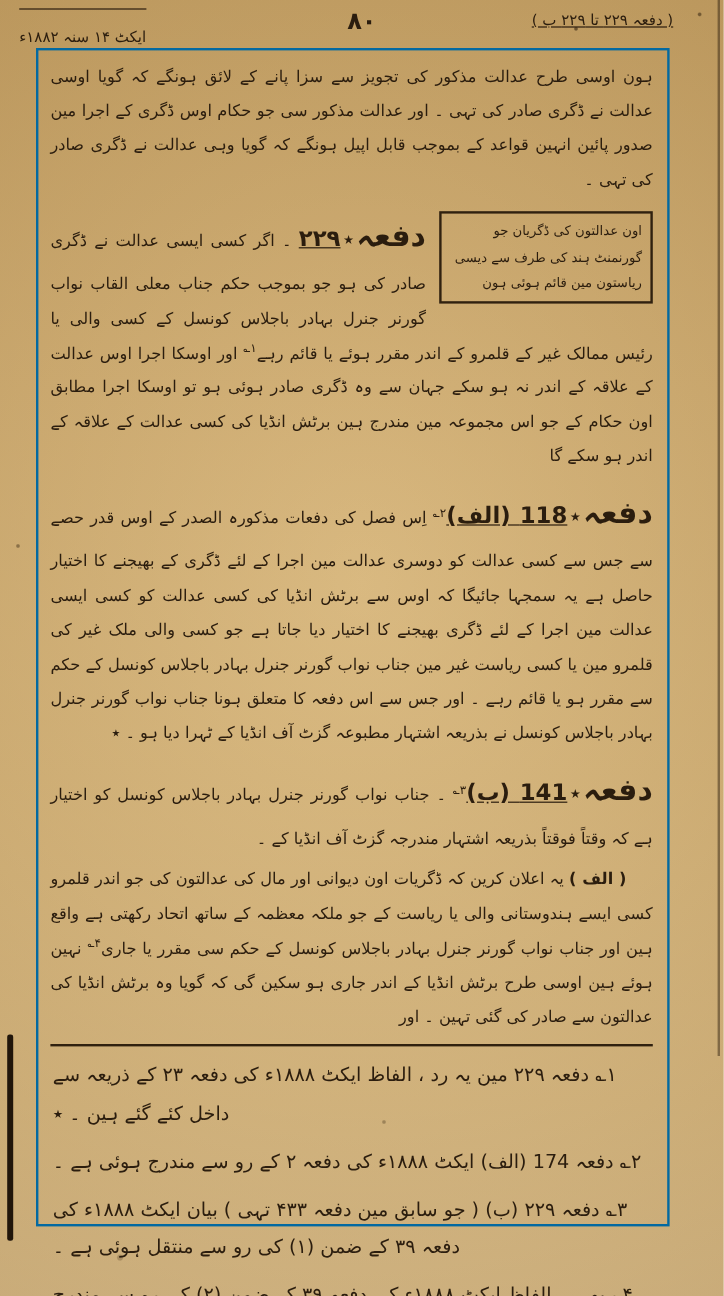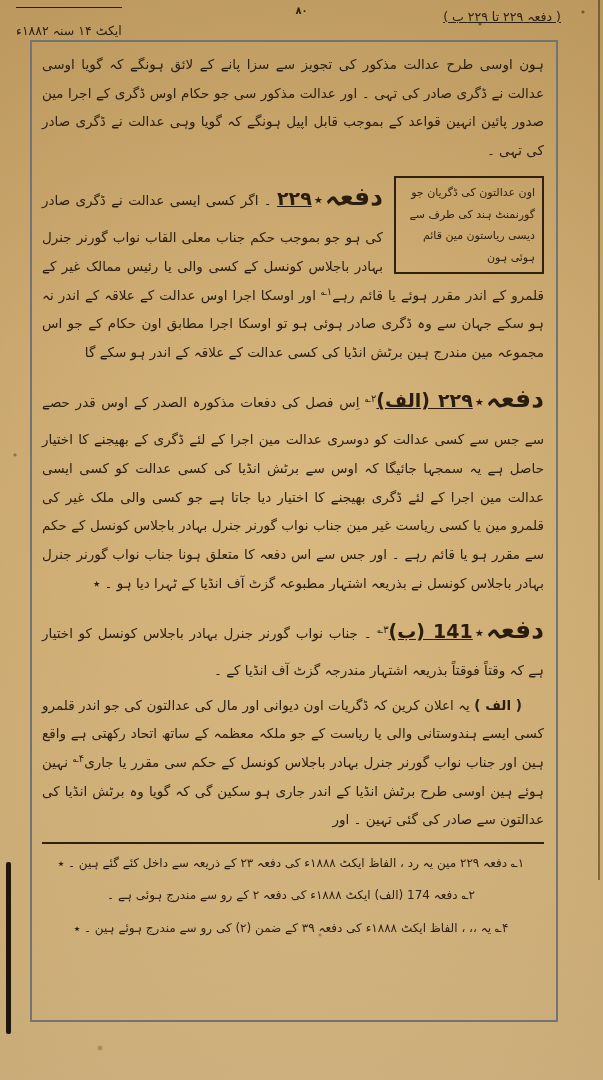--- a/index.html
+++ b/index.html
@@ -19,48 +19,48 @@
       radial-gradient(circle 2px at 15px 455px, rgba(40,25,8,.4) 0 1px, transparent 2px),
       radial-gradient(circle 3px at 100px 1048px, rgba(60,40,15,.25) 0 2px, transparent 3px),
       radial-gradient(circle 2px at 320px 935px, rgba(40,25,8,.3) 0 1px, transparent 2px);
   }
   .page-edge-line{position:absolute;top:0;right:3px;width:2px;height:880px;background:rgba(35,22,8,.45);}
   .binding-mark{position:absolute;left:6px;top:862px;width:5px;height:172px;background:#20150a;border-radius:2px;}
 
   
   .page-header{position:absolute;top:5px;left:0;right:0;height:30px;font-size:12.5px;}
   .rh-right{position:absolute;right:42px;top:4px;text-decoration:underline;}
-  .rh-center{position:absolute;left:50%;transform:translateX(-50%);top:0;font-size:10px;font-weight:bold;letter-spacing:1px;}
+  .rh-center{position:absolute;left:50%;transform:translateX(-50%);top:0;font-size:20px;font-weight:bold;letter-spacing:1px;}
   .rh-left{position:absolute;left:16px;top:2px;border-top:1.5px solid #2b1d0e;padding-top:15px;}
 
   
   .frame{
     position:absolute;left:30px;top:40px;width:528px;height:982px;
-    border:2px solid #737373;box-sizing:border-box;
+    border:2px solid #0369a1;box-sizing:border-box;
     padding:8px 12px 16px 10px;
   }
   .bodytext{font-size:13.5px;line-height:2.12;text-align:justify;text-justify:inter-word;}
   p{margin:0 0 6px 0;}
 
   .mnote{
-    float:right;width:150px;box-sizing:border-box;
+    float:right;width:178px;box-sizing:border-box;
     border:2px solid #30210f;padding:4px 7px;margin:6px 0 6px 11px;
     font-size:11px;line-height:1.95;text-align:right;
   }
   .shead{white-space:nowrap;}
   .sword{font-weight:bold;font-size:25px;letter-spacing:1px;}
   .sorn{font-weight:bold;font-size:17px;padding:0 2px;}
   .snum{font-weight:bold;font-size:19px;text-decoration:underline;}
   sup{font-size:10px;line-height:0;}
   .clause{clear:both;}
   .clause-indent{text-indent:22px;}
   .clause-be{padding-right:26px;}
 
   .footnotes{clear:both;border-top:2px solid #30210f;margin-top:8px;padding:8px 6px 0 2px;}
-  .fn{font-size:12px;line-height:1.95;margin-bottom:9px;text-align:center;}
+  .fn{font-size:16px;line-height:1.95;margin-bottom:9px;text-align:left;}
 </style>
 </head>
 <body>
 
 <div class="noise"></div>
 <div class="page-edge-line"></div>
 <div class="binding-mark"></div>
 
 <div class="page-header">
   <span class="rh-right">( دفعہ ۲۲۹ تا ۲۲۹ ب )</span>
@@ -73,35 +73,36 @@
   <p>ہون اوسی طرح عدالت مذکور کی تجویز سے سزا پانے کے لائق ہونگے کہ گویا اوسی عدالت نے ڈگری صادر کی تہی ۔ اور عدالت مذکور سی جو حکام اوس ڈگری کے اجرا مین صدور پائین انہین قواعد کے بموجب قابل اپیل ہونگے کہ گویا وہی عدالت نے ڈگری صادر کی تہی ۔</p>
 
   <p>
     <span class="mnote">اون عدالتون کی ڈگریان جو گورنمنٹ ہند کی طرف سے دیسی ریاستون مین قائم ہوئی ہون</span>
     <span class="shead"><span class="sword">دفعہ</span><span class="sorn">٭</span><span class="snum">۲۲۹</span><sup></sup></span>
     <span>۔ اگر کسی ایسی عدالت نے ڈگری صادر کی ہو جو بموجب حکم جناب معلی القاب نواب گورنر جنرل بہادر باجلاس کونسل کے کسی والی یا رئیس ممالک غیر کے قلمرو کے اندر مقرر ہوئے یا قائم رہے</span><sup>۱؎</sup>
     <span>اور اوسکا اجرا اوس عدالت کے علاقہ کے اندر نہ ہو سکے جہان سے وہ ڈگری صادر ہوئی ہو تو اوسکا اجرا مطابق اون حکام کے جو اس مجموعہ مین مندرج ہین برٹش انڈیا کی کسی عدالت کے علاقہ کے اندر ہو سکے گا</span>
   </p>
 
   <p class="clause">
-    <span class="shead"><span class="sword">دفعہ</span><span class="sorn">٭</span><span class="snum">۲۲۹ (الف)</span><sup>۲؎</sup></span>
+    <span class="shead"><span class="sword">دفعہ</span><span class="sorn">٭</span><span class="snum">118 (الف)</span><sup>۲؎</sup></span>
     <span>اِس فصل کی دفعات مذکورہ الصدر کے اوس قدر حصے سے جس سے کسی عدالت کو دوسری عدالت مین اجرا کے لئے ڈگری کے بھیجنے کا اختیار حاصل ہے یہ سمجہا جائیگا کہ اوس سے برٹش انڈیا کی کسی عدالت کو کسی ایسی عدالت مین اجرا کے لئے ڈگری بھیجنے کا اختیار دیا جاتا ہے جو کسی والی ملک غیر کی قلمرو مین یا کسی ریاست غیر مین جناب نواب گورنر جنرل بہادر باجلاس کونسل کے حکم سے مقرر ہو یا قائم رہے ۔ اور جس سے اس دفعہ کا متعلق ہونا جناب نواب گورنر جنرل بہادر باجلاس کونسل نے بذریعہ اشتہار مطبوعہ گزٹ آف انڈیا کے ٹہرا دیا ہو ۔ ٭</span>
   </p>
 
   <p class="clause">
     <span class="shead"><span class="sword">دفعہ</span><span class="sorn">٭</span><span class="snum">141 (ب)</span><sup>۳؎</sup></span>
     <span>۔ جناب نواب گورنر جنرل بہادر باجلاس کونسل کو اختیار ہے کہ وقتاً فوقتاً بذریعہ اشتہار مندرجہ گزٹ آف انڈیا کے ۔</span>
   </p>
 
   <p class="clause clause-indent">
     <b>( الف )</b>
     <span>یہ اعلان کرین کہ ڈگریات اون دیوانی اور مال کی عدالتون کی جو اندر قلمرو کسی ایسے ہندوستانی والی یا ریاست کے جو ملکہ معظمہ کے ساتھ اتحاد رکھتی ہے واقع ہین اور جناب نواب گورنر جنرل بہادر باجلاس کونسل کے حکم سی مقرر یا جاری</span><sup>۴؎</sup>
     <span>نہین ہوئے ہین اوسی طرح برٹش انڈیا کے اندر جاری ہو سکین گی کہ گویا وہ برٹش انڈیا کی عدالتون سے صادر کی گئی تہین ۔ اور</span>
   </p>
 
 
   <div class="footnotes">
     <div class="fn">۱؎ دفعہ ۲۲۹ مین یہ رد ، الفاظ ایکٹ ۱۸۸۸ء کی دفعہ ۲۳ کے ذریعہ سے داخل کئے گئے ہین ۔ ٭</div>
     <div class="fn">۲؎ دفعہ 174 (الف) ایکٹ ۱۸۸۸ء کی دفعہ ۲ کے رو سے مندرج ہوئی ہے ۔</div>
+    <div class="fn">۳؎ دفعہ ۲۲۹ (ب) ( جو سابق مین دفعہ ۴۳۳ تہی ) بیان ایکٹ ۱۸۸۸ء کی دفعہ ۳۹ کے ضمن (۱) کی رو سے منتقل ہوئی ہے ۔</div>
     <div class="fn">۴؎ یہ ،، ، الفاظ ایکٹ ۱۸۸۸ء کی دفعہ ۳۹ کے ضمن (۲) کی رو سے مندرج ہوئے ہین ۔ ٭</div>
   </div>
 
 </div>
 
 </body></html>

